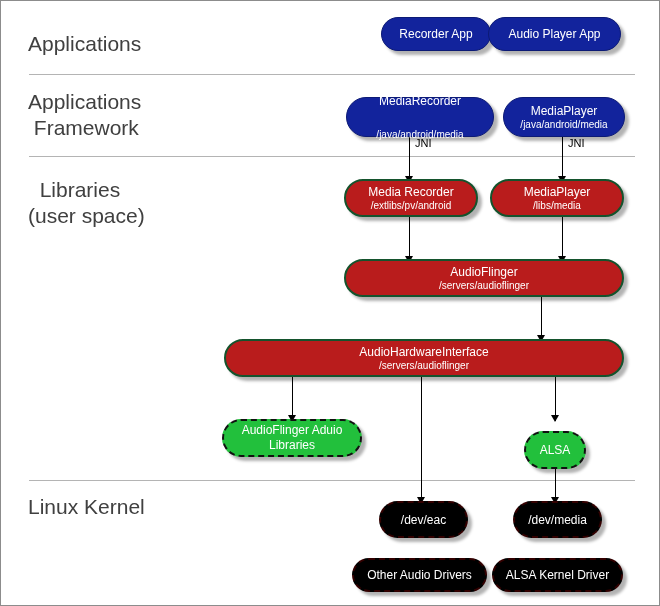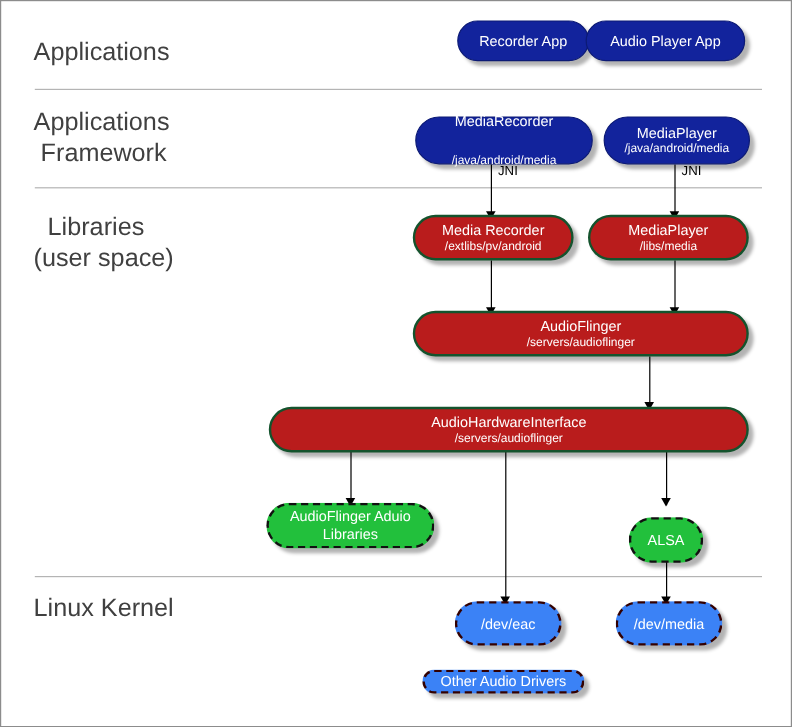--- a/index.html
+++ b/index.html
@@ -73,21 +73,21 @@
   }
   .node.green {
     background: #b91c1c;
     border: 2px solid #14532d;
   }
   .node.green-dashed {
     background: #22c03c;
     border: 2px dashed #111111;
   }
   .node.red-dashed {
-    background: #3b82f6;
+    background: #000000;
     border: 2px dashed #330000;
   }
 
   
   .conn {
     position: absolute;
     background: #000000;
     width: 1px;
     z-index: 1;
   }
@@ -201,18 +201,21 @@
   </div>
 
   <div class="node red-dashed" style="left:378px; top:500px; width:89px; height:37px;">
     <span class="title">/dev/eac</span>
   </div>
 
   <div class="node red-dashed" style="left:512px; top:500px; width:89px; height:37px;">
     <span class="title">/dev/media</span>
   </div>
 
-  <div class="node red-dashed" style="left:351px; top:557px; width:135px; height:20px;">
+  <div class="node red-dashed" style="left:351px; top:557px; width:135px; height:34px;">
     <span class="title">Other Audio Drivers</span>
   </div>
 
+  <div class="node red-dashed" style="left:491px; top:557px; width:131px; height:34px;">
+    <span class="title">ALSA Kernel Driver</span>
+  </div>
 
 </div>
 
 </body></html>

